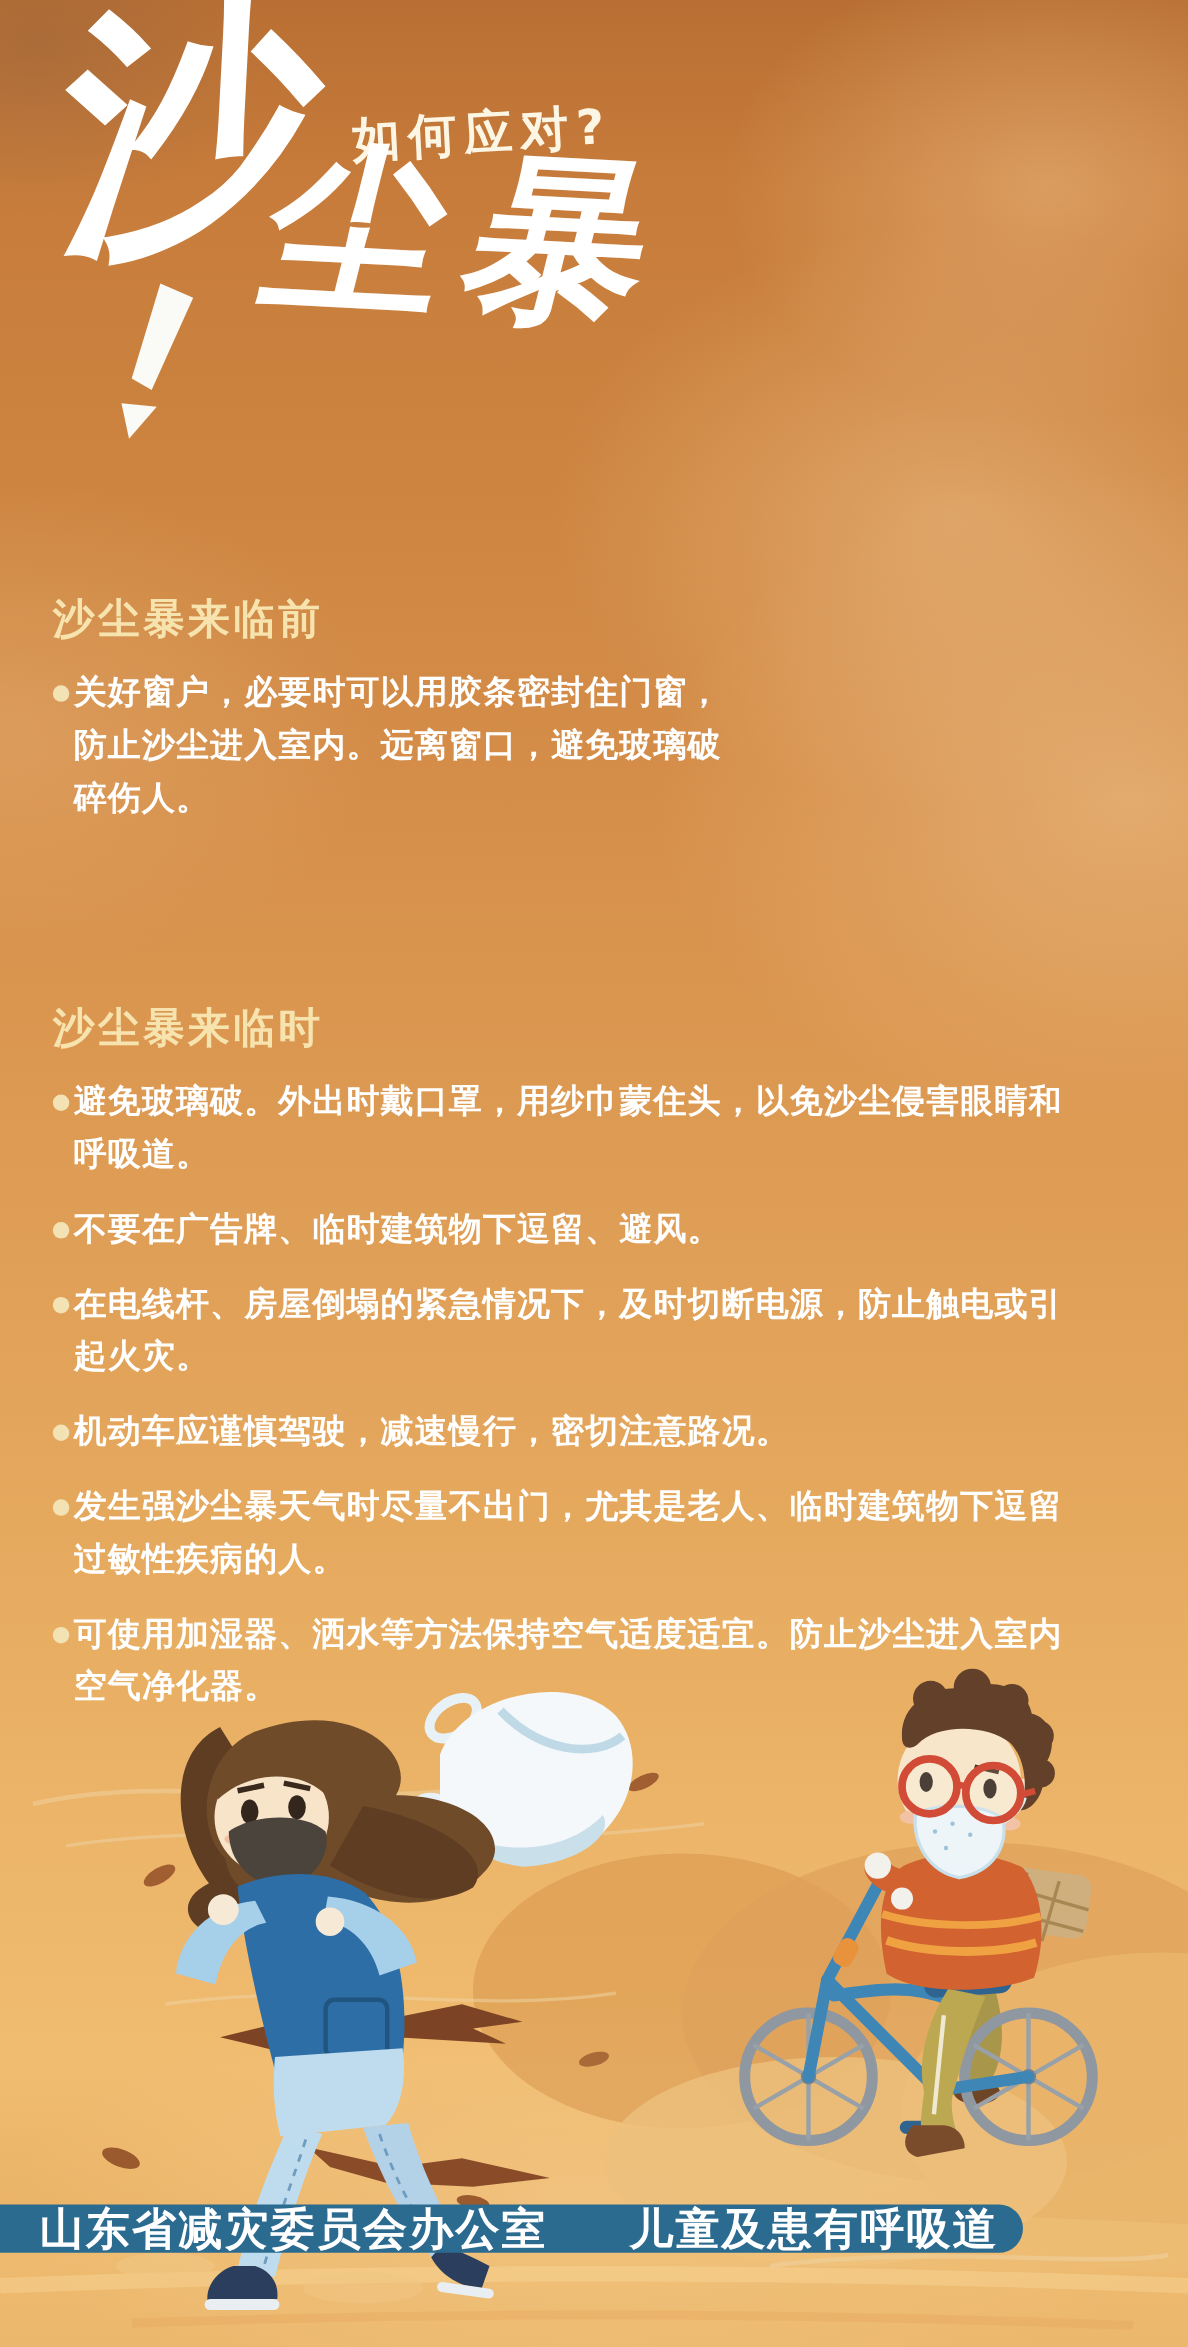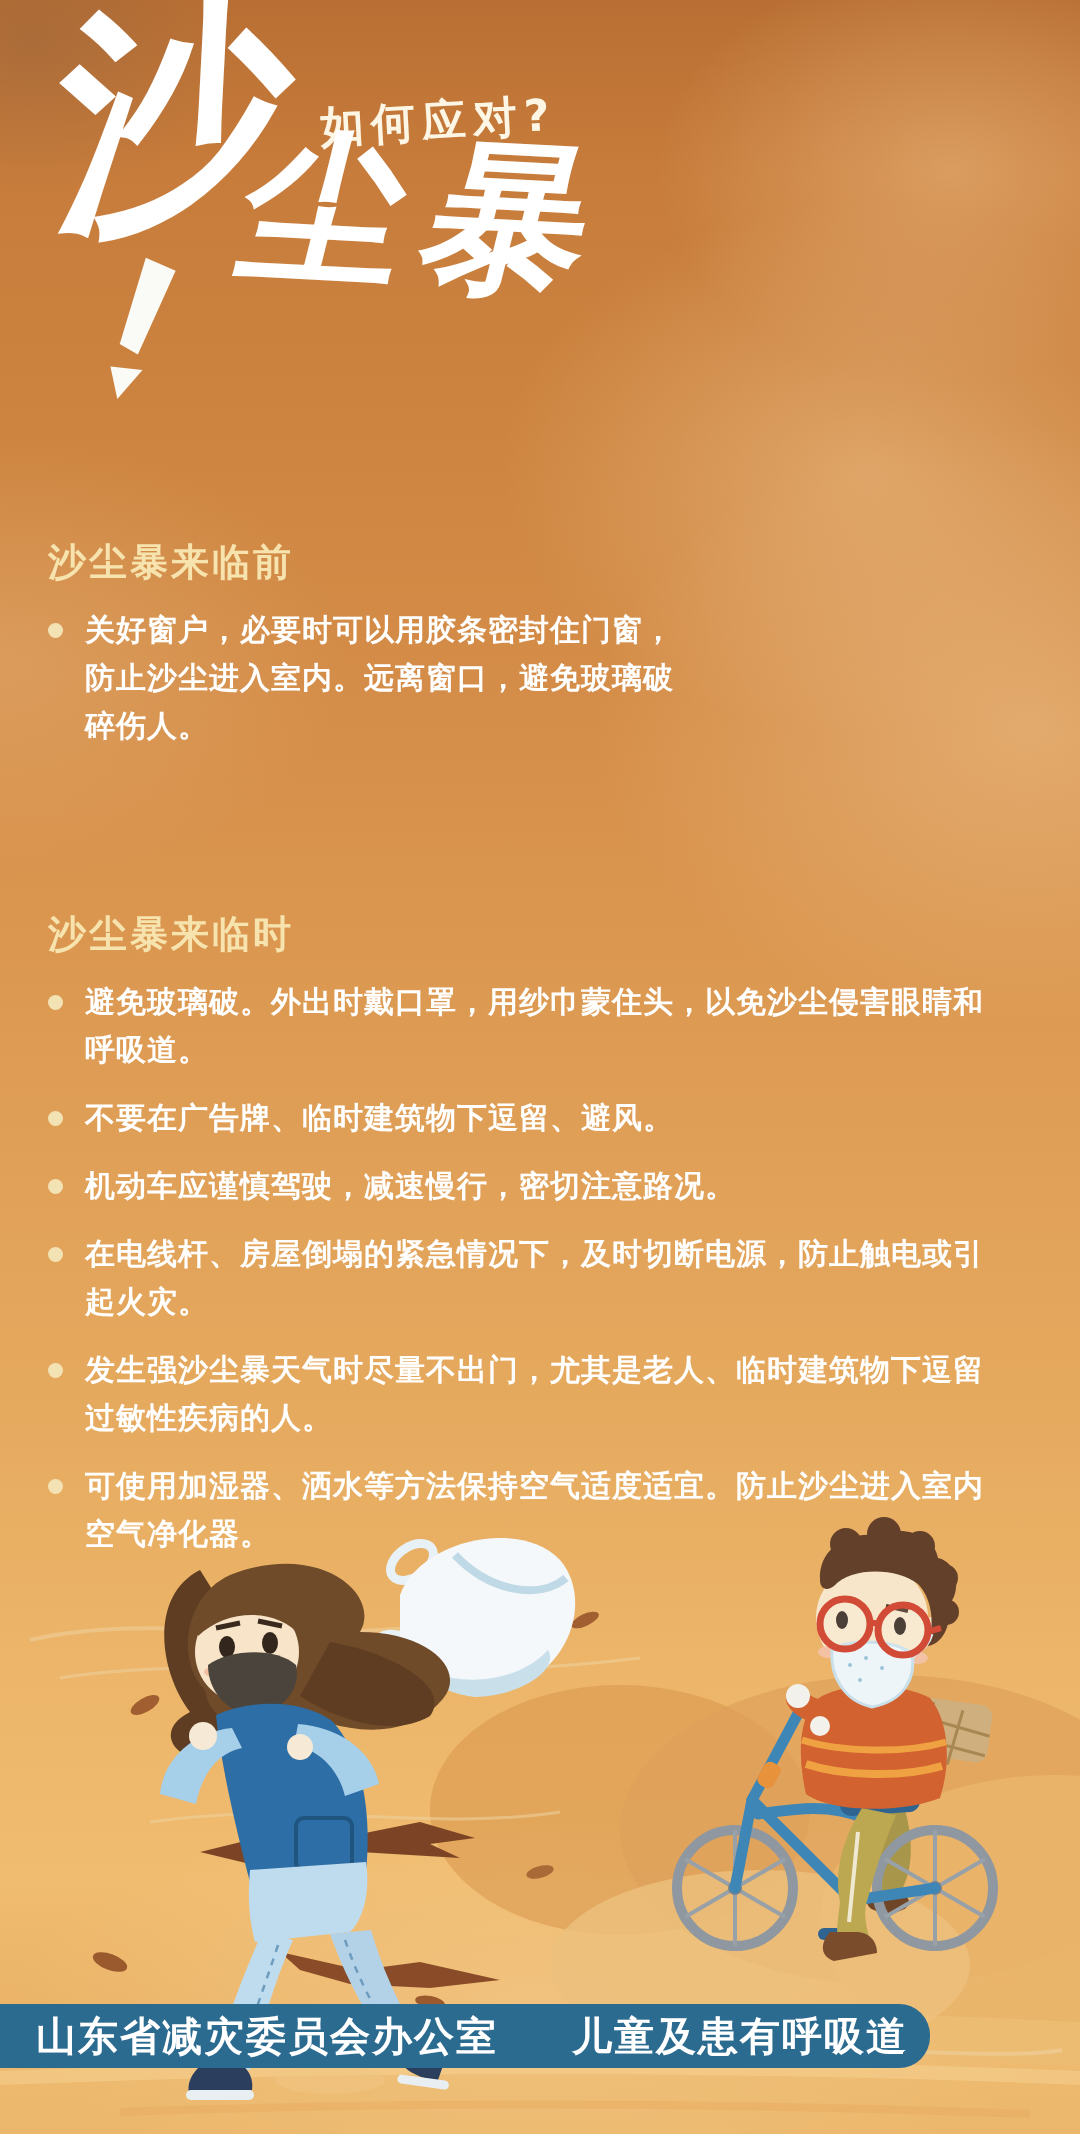--- a/index.html
+++ b/index.html
@@ -31,29 +31,29 @@
     font-size:165px;line-height:1.2;letter-spacing:18px;
     transform:rotate(3deg) skewX(-11deg);}
   .t-excl{position:absolute;left:102px;top:256px;z-index:3;transform:rotate(13deg);}
   
   .sec{position:absolute;left:48px;z-index:4;}
   .sec1{top:540px;}
   .sec2{top:912px;}
   .sec h2{margin:0 0 22px 0;font-size:38px;line-height:44px;font-weight:bold;
     color:#f6e3ae;letter-spacing:3px;}
   .sec ul{list-style:none;margin:0;padding:0;}
-  .sec li{display:flex;gap:22px;margin:0 0 20px 0;}
+  .sec li{display:flex;gap:4px;margin:0 0 20px 0;}
   .dot{flex:0 0 auto;width:15px;height:15px;border-radius:50%;
     background:#f2e2b4;margin-top:17px;}
   .txt{font-size:30px;line-height:48px;font-weight:bold;color:#ffffff;
     letter-spacing:1px;white-space:pre-line;}
   
   .illus{position:absolute;left:0;top:1500px;z-index:2;}
   
-  .footer{position:absolute;left:0;top:2004px;width:930px;height:64px;z-index:5;
+  .footer{position:absolute;left:0;top:2004px;width:930px;height:44px;z-index:5;
     background:#2c6b90;border-radius:0 31px 31px 0;
     display:flex;align-items:center;gap:74px;padding-left:36px;box-sizing:border-box;}
   .footer span{font-size:40px;font-weight:bold;color:#ffffff;letter-spacing:2px;white-space:nowrap;}
 </style>
 </head>
 <body>
 
 <div class="poster">
 
   <div class="clouds"></div>
@@ -87,26 +87,26 @@
         <span class="dot"></span>
         <span class="txt">避免玻璃破。外出时戴口罩，用纱巾蒙住头，以免沙尘侵害眼睛和
 呼吸道。</span>
       </li>
       <li>
         <span class="dot"></span>
         <span class="txt">不要在广告牌、临时建筑物下逗留、避风。</span>
       </li>
       <li>
         <span class="dot"></span>
-        <span class="txt">机动车应谨慎驾驶，减速慢行，密切注意路况。</span>
-      </li>
-      <li>
-        <span class="dot"></span>
         <span class="txt">在电线杆、房屋倒塌的紧急情况下，及时切断电源，防止触电或引
 起火灾。</span>
+      </li>
+      <li>
+        <span class="dot"></span>
+        <span class="txt">机动车应谨慎驾驶，减速慢行，密切注意路况。</span>
       </li>
       <li>
         <span class="dot"></span>
         <span class="txt">发生强沙尘暴天气时尽量不出门，尤其是老人、临时建筑物下逗留
 过敏性疾病的人。</span>
       </li>
       <li>
         <span class="dot"></span>
         <span class="txt">可使用加湿器、洒水等方法保持空气适度适宜。防止沙尘进入室内
 空气净化器。</span>

